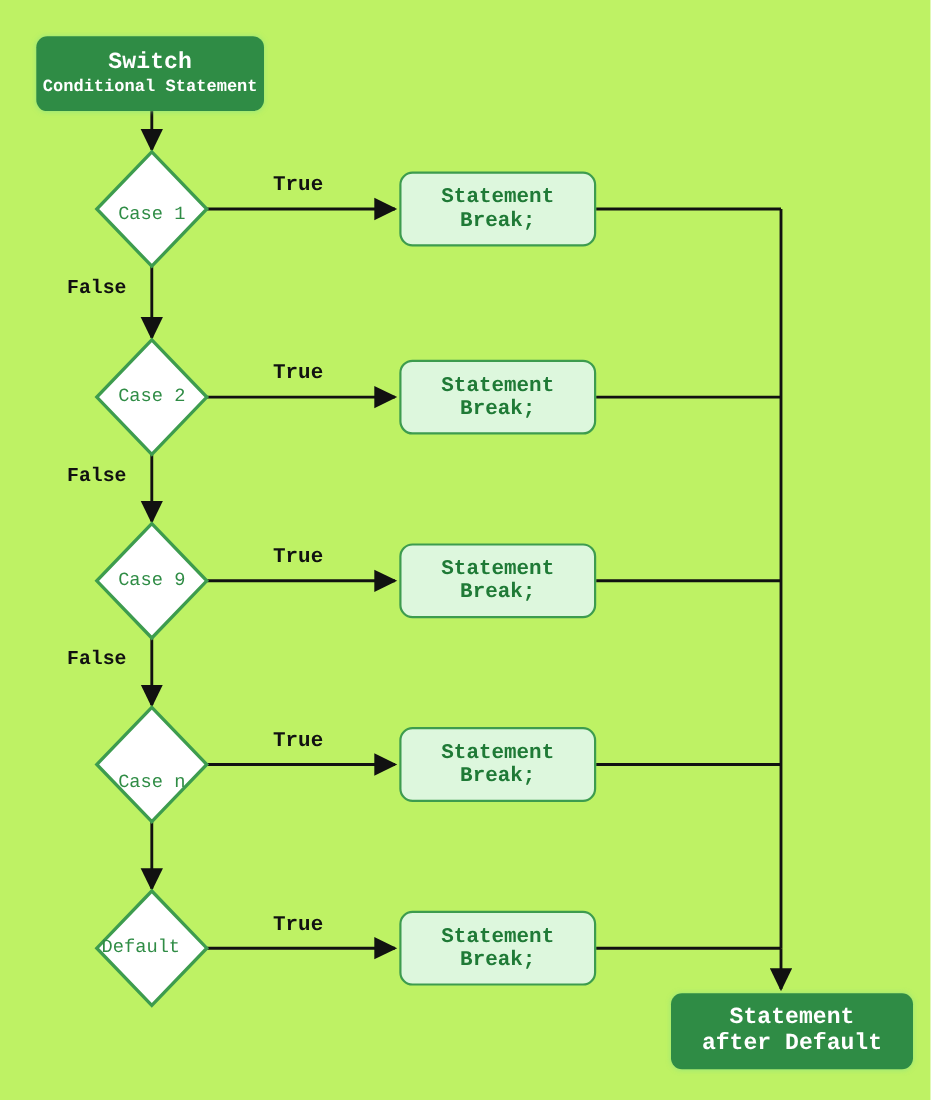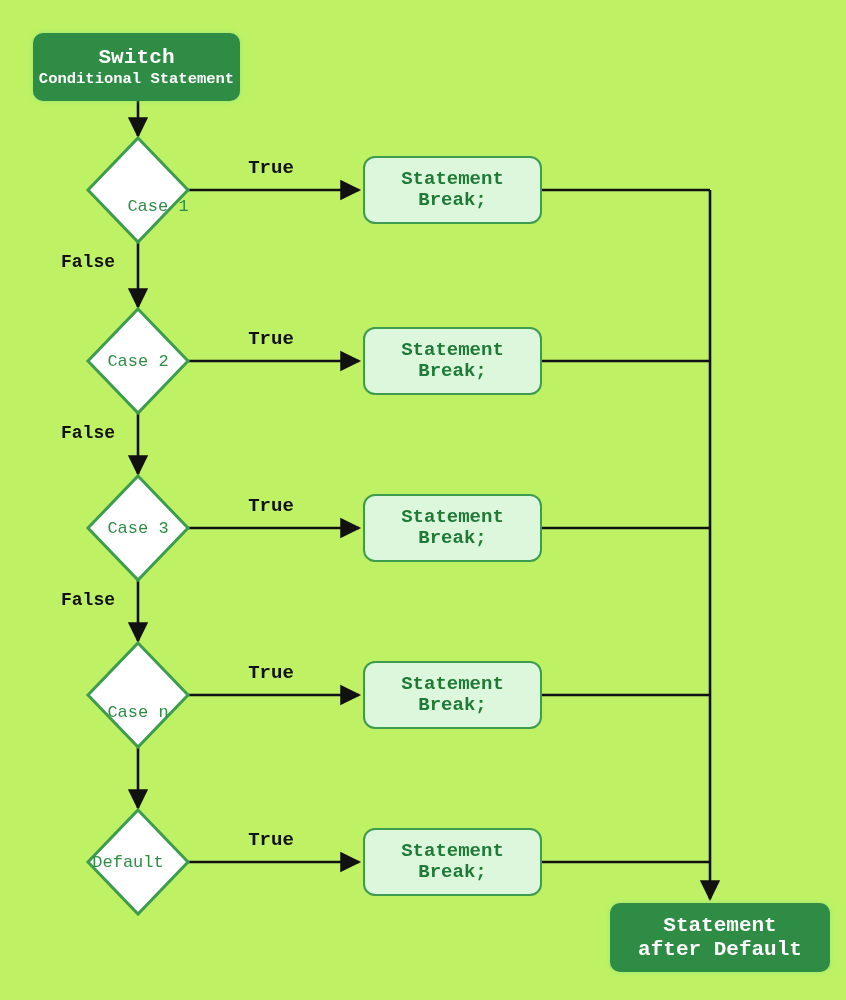--- a/index.html
+++ b/index.html
@@ -116,35 +116,35 @@
     <div class="t-main">Switch</div>
     <div class="t-sub">Conditional Statement</div>
   </div>
 
   <div class="node solid" id="end-node" style="left: 610px; top: 903px; width: 220px; height: 69px;">
     <div class="t-after">Statement</div>
     <div class="t-after">after Default</div>
   </div>
 
   <div id="dynamic-layer">
-      <div class="dmd-label" style="left: 138px; top: 206px; margin-left: 20px;">Case 1</div>
+      <div class="dmd-label" style="left: 138px; top: 196px;">Case 1</div>
       <div class="edge-label true" style="left: 271px; top: 179px;">True</div>
       <div class="node light" style="left: 363px; top: 156px; width: 179px; height: 68px;">
         <div class="t-stmt">Statement</div>
         <div class="t-stmt">Break;</div>
       </div>
       <div class="edge-label false" style="left: 88px; top: 272px;">False</div>
       <div class="dmd-label" style="left: 138px; top: 361px;">Case 2</div>
       <div class="edge-label true" style="left: 271px; top: 350px;">True</div>
       <div class="node light" style="left: 363px; top: 327px; width: 179px; height: 68px;">
         <div class="t-stmt">Statement</div>
         <div class="t-stmt">Break;</div>
       </div>
       <div class="edge-label false" style="left: 88px; top: 443px;">False</div>
-      <div class="dmd-label" style="left: 138px; top: 528px;">Case 3</div>
+      <div class="dmd-label" style="left: 138px; top: 528px;">Case 9</div>
       <div class="edge-label true" style="left: 271px; top: 517px;">True</div>
       <div class="node light" style="left: 363px; top: 494px; width: 179px; height: 68px;">
         <div class="t-stmt">Statement</div>
         <div class="t-stmt">Break;</div>
       </div>
       <div class="edge-label false" style="left: 88px; top: 610px;">False</div>
       <div class="dmd-label" style="left: 138px; top: 695px; margin-top: 17px;">Case n</div>
       <div class="edge-label true" style="left: 271px; top: 684px;">True</div>
       <div class="node light" style="left: 363px; top: 661px; width: 179px; height: 68px;">
         <div class="t-stmt">Statement</div>

